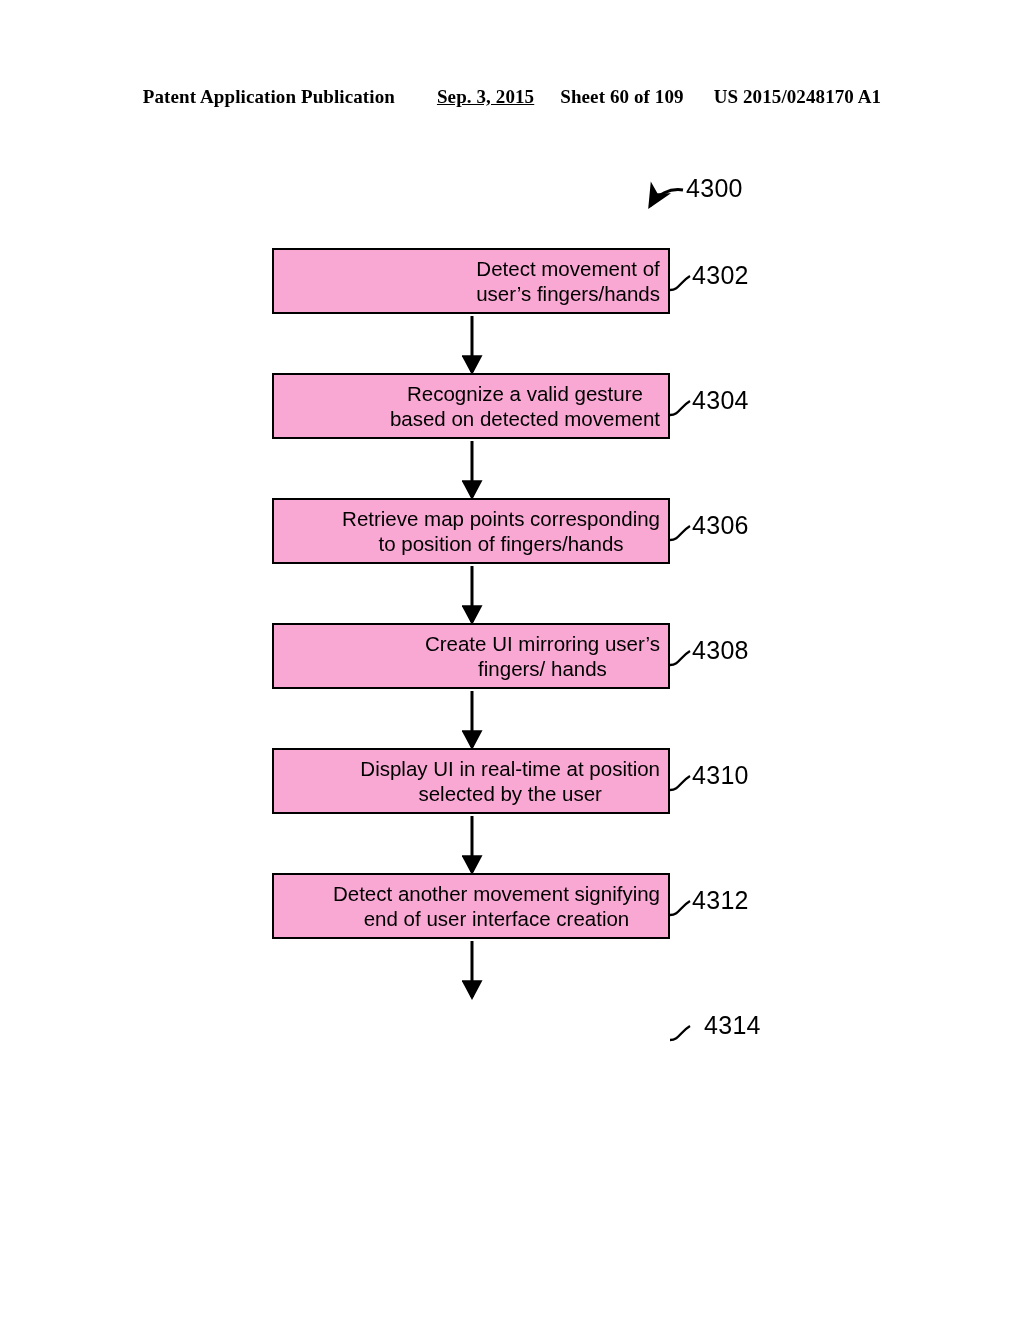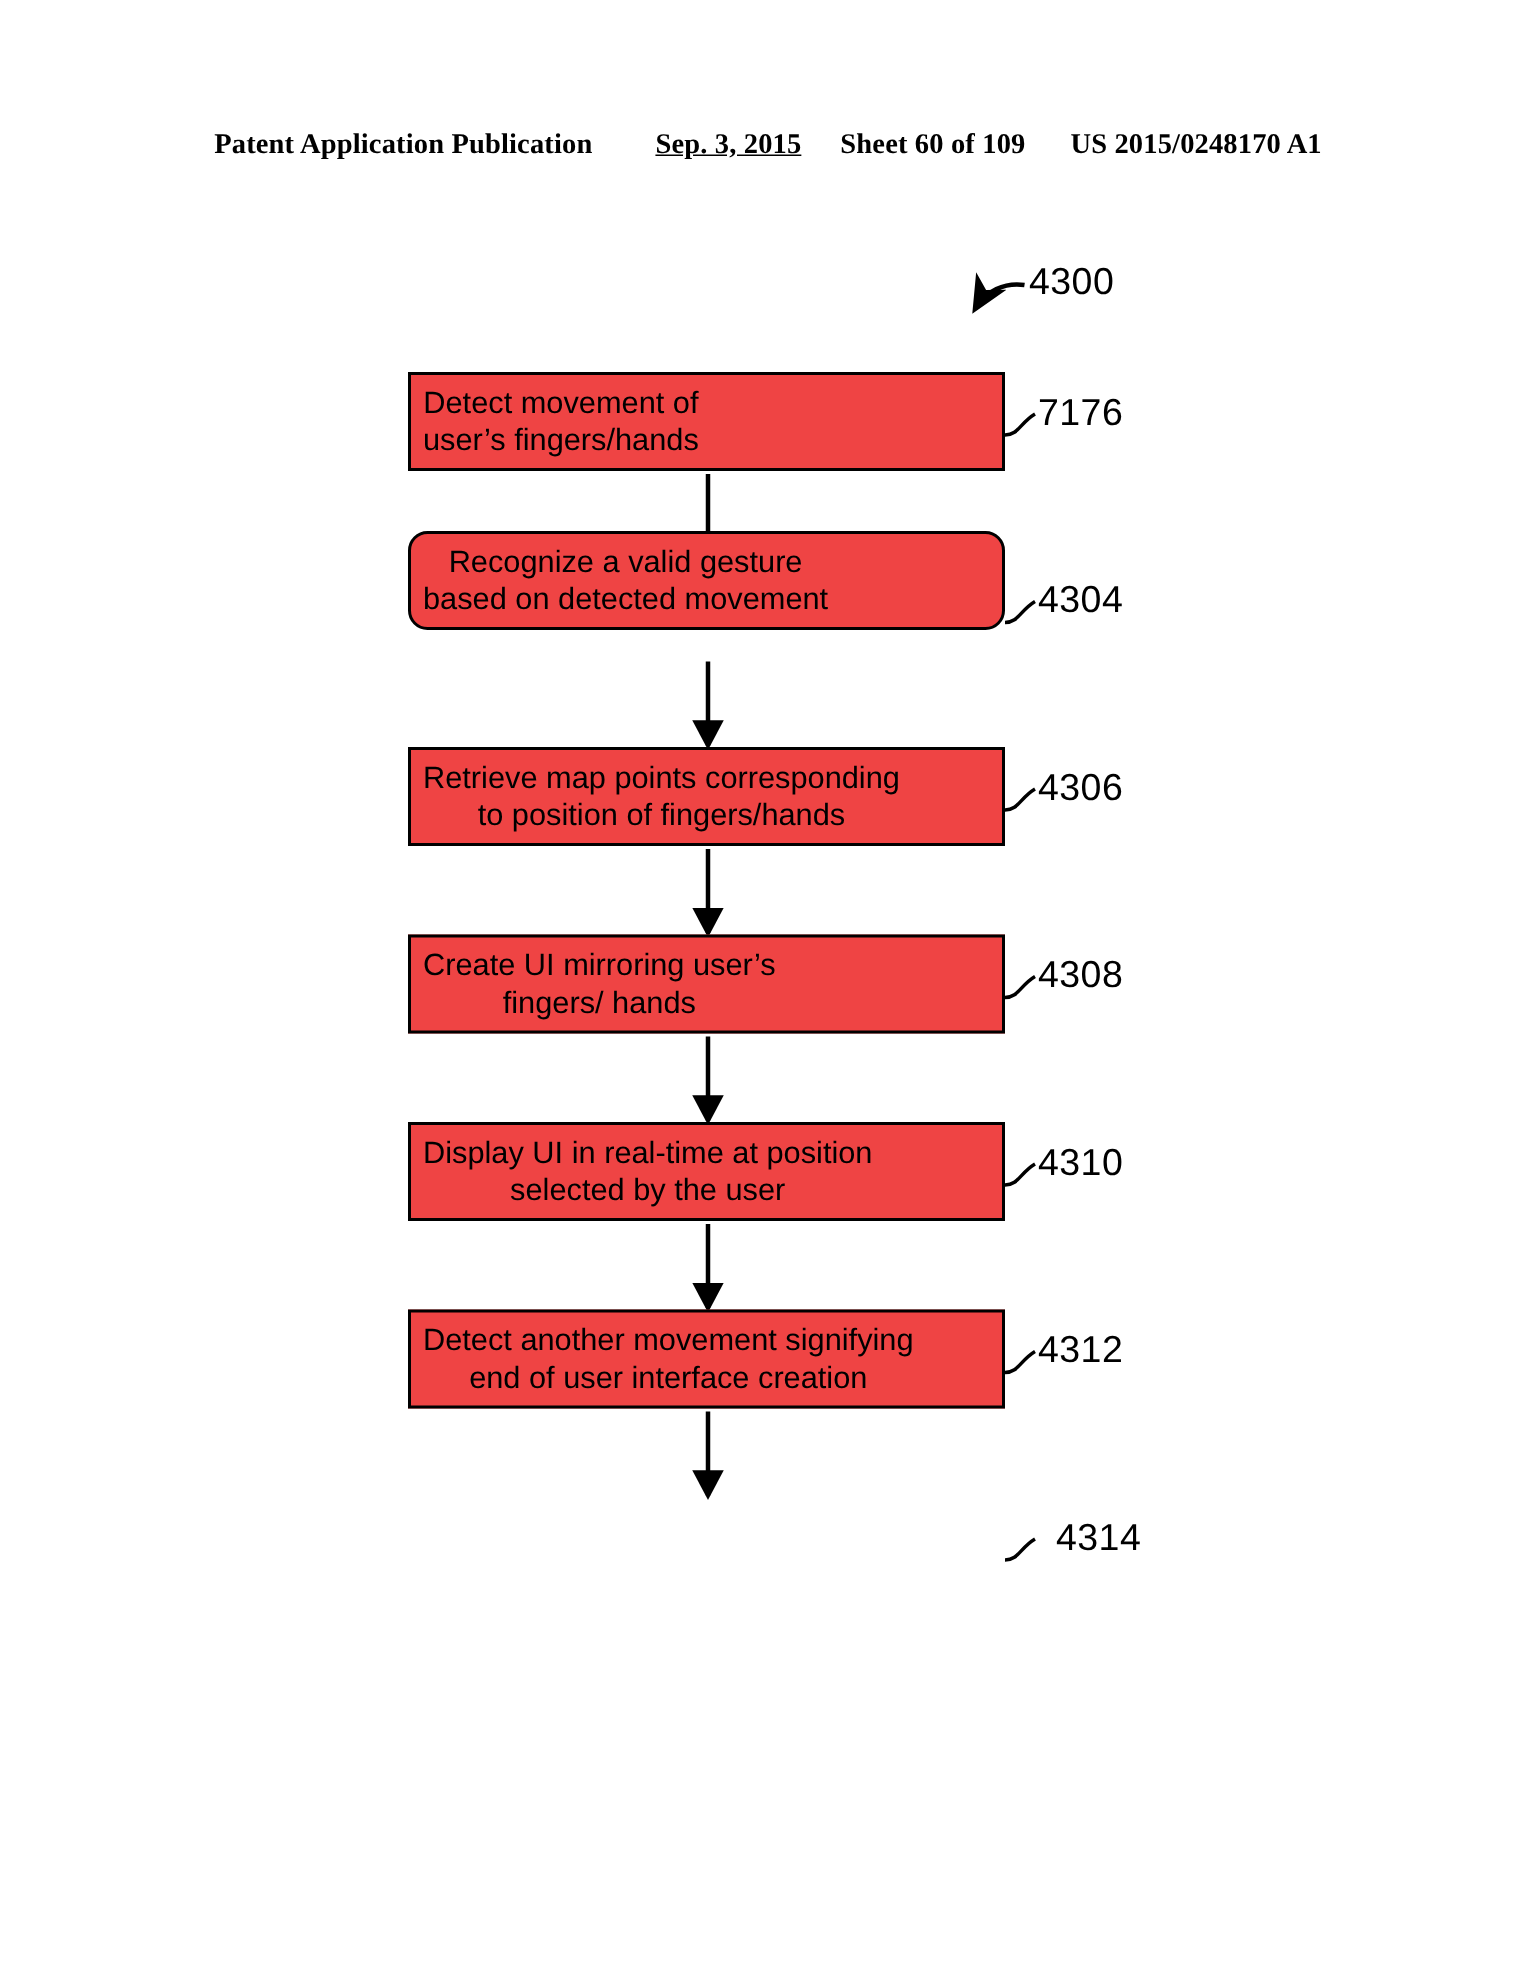--- a/index.html
+++ b/index.html
@@ -53,25 +53,25 @@
     line-height: 1;
     letter-spacing: 0.3px;
   }
 
   .node {
     position: absolute;
     left: 272px;
     width: 398px;
     height: 66px;
     border: 2.5px solid #000000;
-    background: #ef4444;
+    background: #f9a8d4;
     box-sizing: border-box;
     display: flex;
     align-items: center;
-    justify-content: flex-start;
+    justify-content: flex-end;
     text-align: center;
   }
   .node .node-text {
     font-size: 20.5px;
     line-height: 25px;
     white-space: pre-line;
     padding: 0 8px;
   }
 
   .ref-label {
@@ -131,23 +131,23 @@
     <line x1="472" y1="816" x2="472" y2="872" stroke="#000000" stroke-width="3" marker-end="url(#flowarrow)"></line>
     <line x1="472" y1="941" x2="472" y2="997" stroke="#000000" stroke-width="3" marker-end="url(#flowarrow)"></line>
   </svg>
 
   <div class="fig-ref">4300</div>
 
   <div class="node" style="top:248px;">
     <span class="node-text">Detect movement of
 user’s fingers/hands</span>
   </div>
-  <div class="ref-label" style="left:692px; top:263px;">7176</div>
+  <div class="ref-label" style="left:692px; top:263px;">4302</div>
 
-  <div class="node" style="top:354px;border-radius:13px;">
+  <div class="node" style="top:373px;">
     <span class="node-text">Recognize a valid gesture
 based on detected movement</span>
   </div>
   <div class="ref-label" style="left:692px; top:388px;">4304</div>
 
   <div class="node" style="top:498px;">
     <span class="node-text">Retrieve map points corresponding
 to position of fingers/hands</span>
   </div>
   <div class="ref-label" style="left:692px; top:513px;">4306</div>

